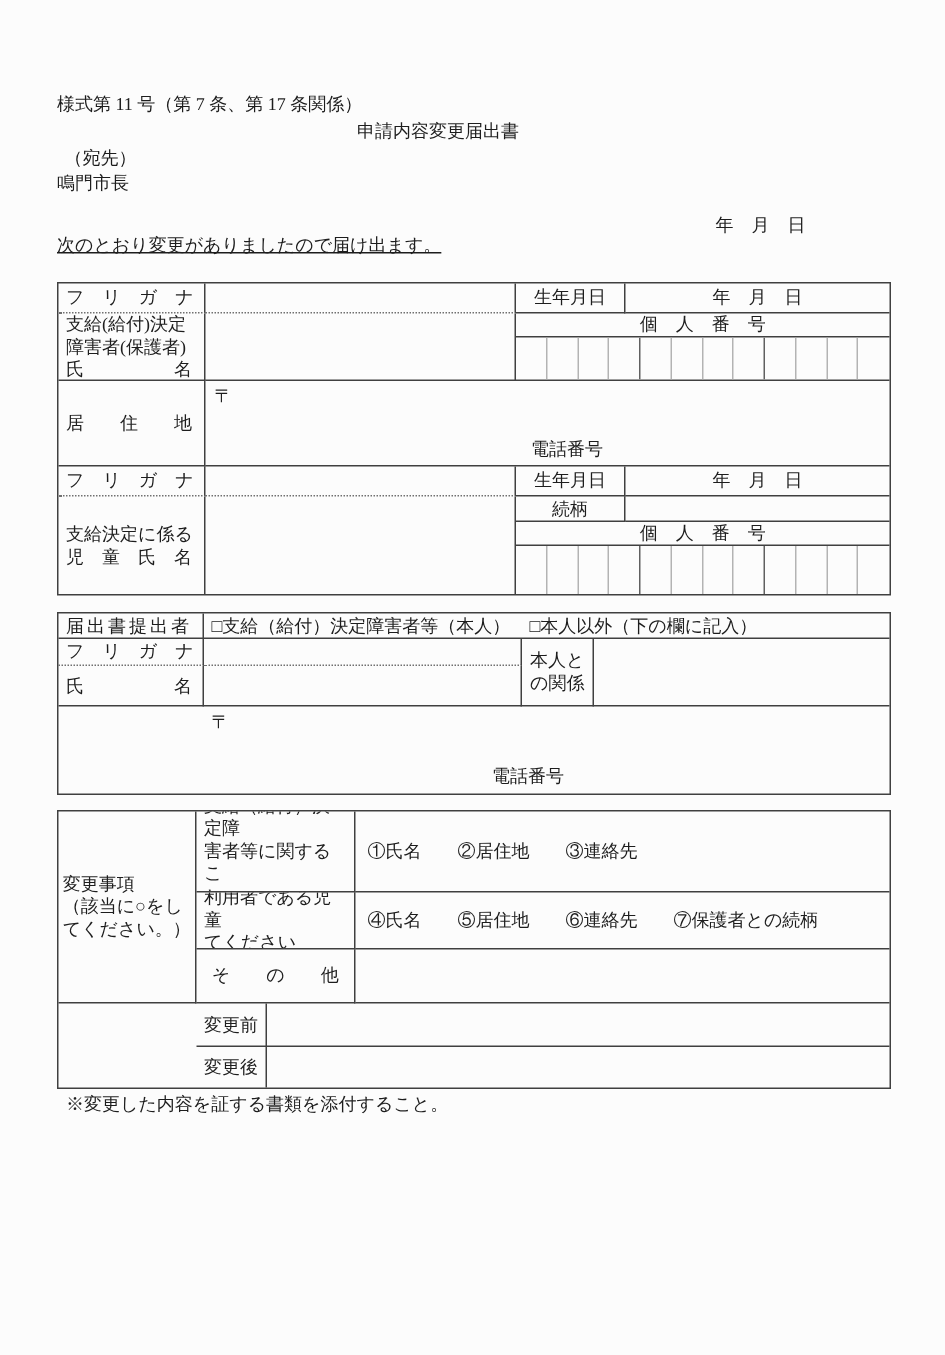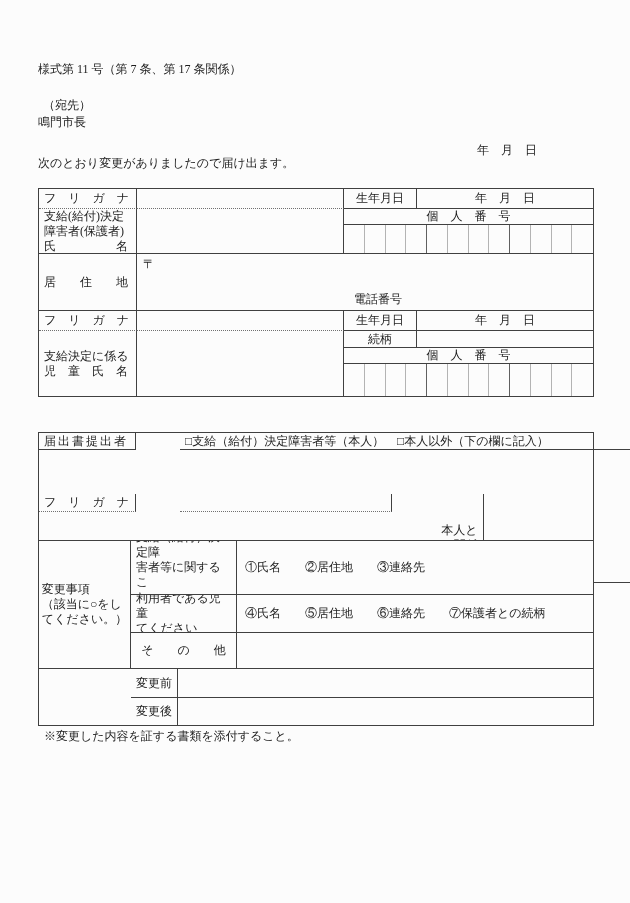--- a/index.html
+++ b/index.html
@@ -30,37 +30,38 @@
   .d { border-right:1px solid #b3b3b3; }
   .d4 { border-right:1px solid #606060; }
   .dlast { border-right:none; }
   .postal { position:absolute; left:6px; top:3px; }
   .phone { position:absolute; bottom:3px; }
   .opt2 { position:absolute; left:217px; top:0; height:100%; display:flex; align-items:center; }
   .opt1 { padding-left:5px; display:flex; align-items:center; height:100%;text-align:right; }
   #t1 { left:38px; top:188px; width:554px; height:207px;
         grid-template-columns:98px 207px 73px 176px;
         grid-template-rows:20px 16px 29px 57px 20px 17px 16px 32px; }
-  #t2 { left:38px; top:432px; width:554px; height:120px;
+  #t2 { left:38px; top:408px; width:554px; height:120px;
         grid-template-columns:97px 212px 48px 197px;
-        grid-template-rows:17px 18px 27px 58px;gap:44px; }
+        grid-template-rows:17px 18px 27px 58px; }
   #t3 { left:38px; top:540px; width:554px; height:184px;
         grid-template-columns:92px 47px 59px 356px;
         grid-template-rows:54px 38px 36px 29px 27px; }
 </style>
 </head>
 <body>
 
 <div class="page">
 
   <div class="abs" style="left:38px; top:62px;">様式第 11 号（第 7 条、第 17 条関係）</div>
+  <div class="abs tcen" style="left:0; top:80px; width:584px;">申請内容変更届出書</div>
   <div class="abs" style="left:43px; top:98px;">（宛先）</div>
   <div class="abs" style="left:38px; top:115px;">鳴門市長</div>
   <div class="abs" style="left:477px; top:143px;">年　月　日</div>
-  <div class="abs" style="left:38px; top:156px;">次のとおり変更がありましたので届け出ます。</div>
+  <div class="abs" style="left:38px; top:156px;text-decoration:underline;">次のとおり変更がありましたので届け出ます。</div>
 
   <div class="tbl" id="t1">
     <div class="c db lab" style="grid-area:1/1/2/2">フ　リ　ガ　ナ</div>
     <div class="c db" style="grid-area:1/2/2/3"></div>
     <div class="c cen" style="grid-area:1/3/2/4">生年月日</div>
     <div class="c cen nr" style="grid-area:1/4/2/5">年　月　日</div>
 
     <div class="c vlab pre lh15" style="grid-area:2/1/4/2">支給(給付)決定
 障害者(保護者)
 氏　　　　　名</div>

